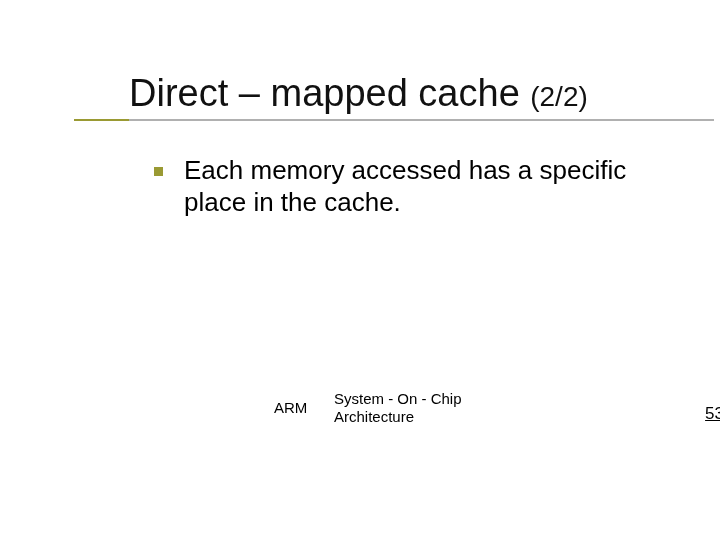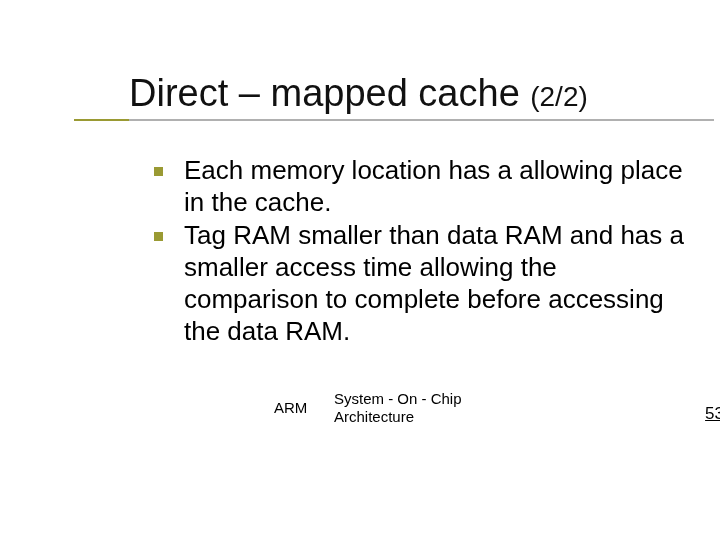--- a/index.html
+++ b/index.html
@@ -110,25 +110,21 @@
 
   <div class="title-wrap">
     <span class="accent-stub"></span>
     <span class="title-main">Direct – mapped cache</span>
     <span class="title-sub">(2/2)</span>
   </div>
 
   <ul class="bullets">
     <li>
       <span class="bullet-icon"></span>
-      <span>Each memory location has a allowing place in the cache.</span>
-    </li>
-    <li>
-      <span class="bullet-icon"></span>
-      <span>Tag RAM smaller than data RAM and has a smaller access time allowing the comparison to complete before accessing the data RAM.</span>
+      <span>Each memory accessed has a specific place in the cache.</span>
     </li>
   </ul>
 
   <div class="footer">
     <div class="footer-left">ARM</div>
     <div class="footer-center">System - On - Chip Architecture</div>
     <div class="footer-right">53</div>
   </div>
 
 </div>

